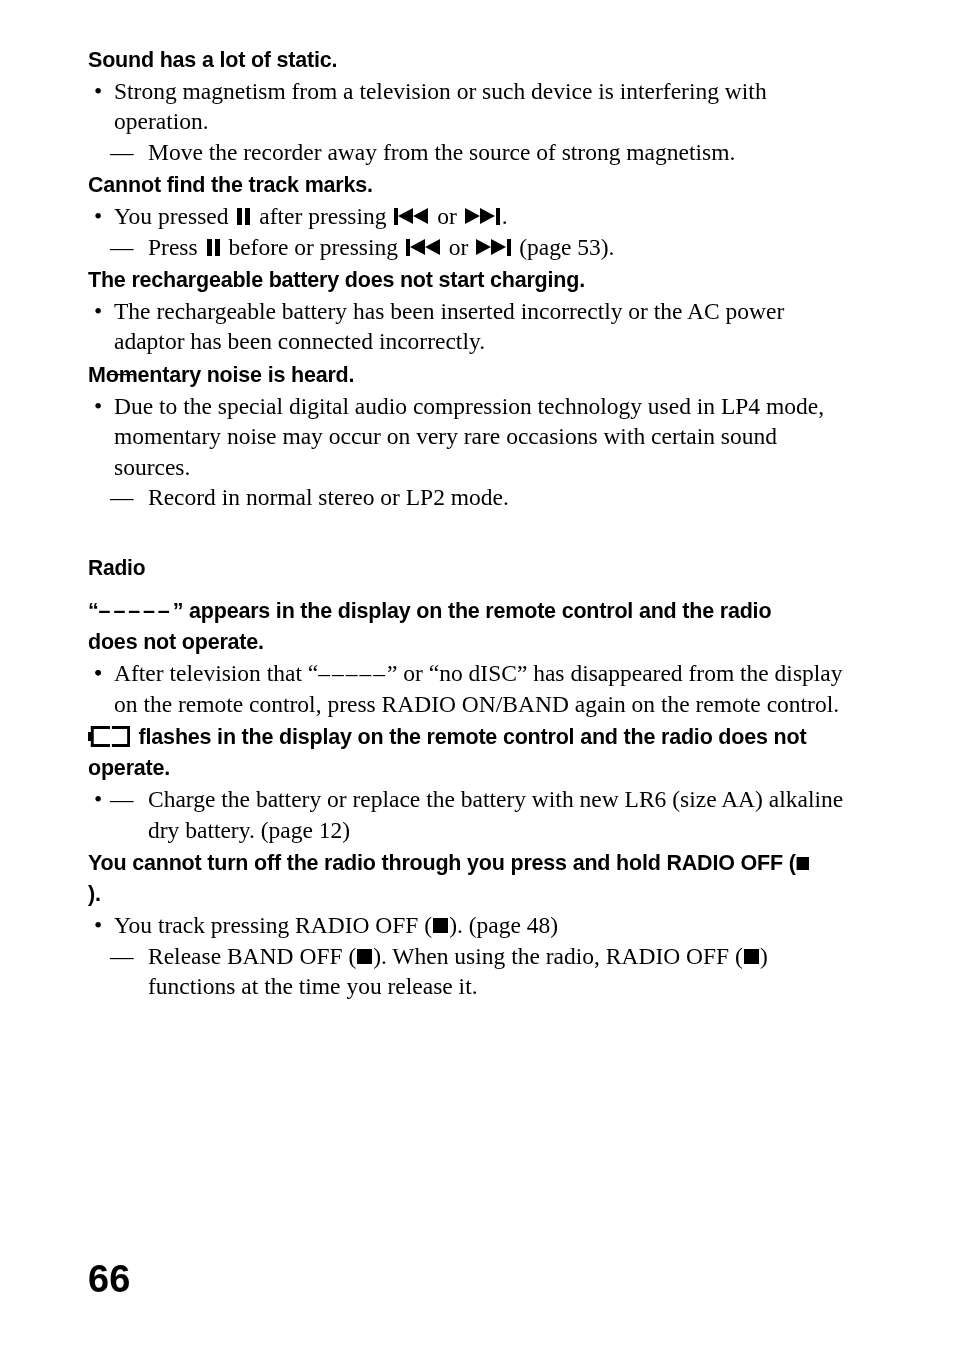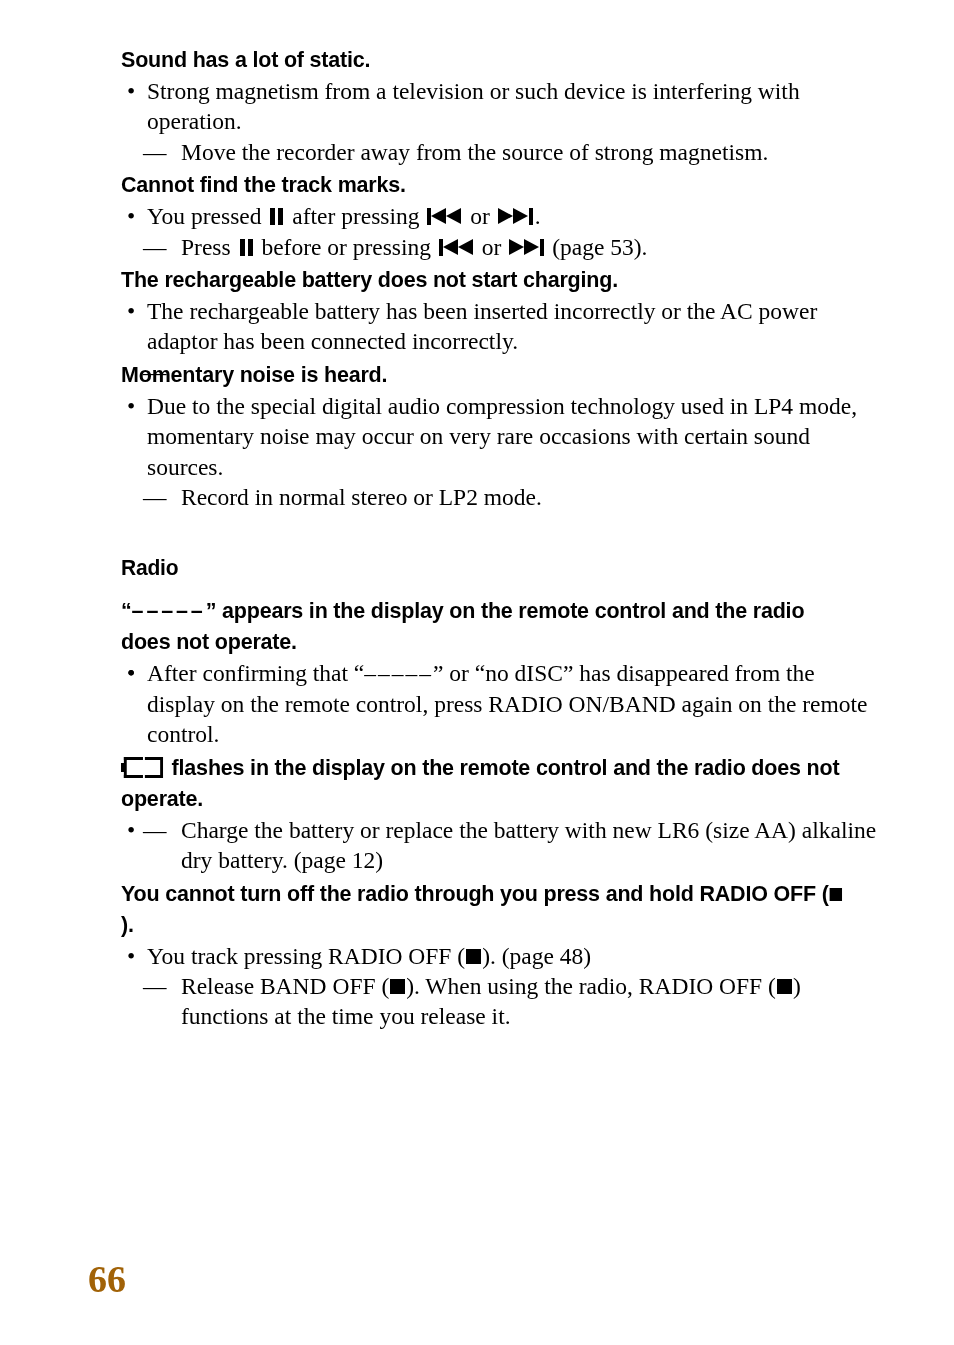--- a/index.html
+++ b/index.html
@@ -12,21 +12,20 @@
     width: 954px;
     height: 1345px;
     background: #ffffff;
     overflow: hidden;
   }
   .content {
     position: absolute;
     left: 88px;
     top: 44px;
     width: 760px;
-    margin-left: 33px;
   }
 
   
   .heading {
     font-family: "Liberation Sans", sans-serif;
     font-weight: bold;
     font-size: 22.5px;
     line-height: 31px;
     color: #000;
     letter-spacing: -0.2px;
@@ -207,25 +206,25 @@
   .dashrun-serif {
     font-family: "Liberation Serif", serif;
     letter-spacing: 2px;
   }
 
   
   .page-number {
     position: absolute;
     left: 88px;
     top: 1258px;
-    font-family: Liberation Serif, serif;
+    font-family: Liberation Sans, sans-serif;
     font-weight: bold;
     font-size: 38px;
     line-height: 42px;
-    color: #a16207;
+    color: #000000;
   }
 </style>
 </head>
 <body>
 
 <div class="page">
   <div class="content">
 
     <div class="heading">Sound has a lot of static.</div>
 
@@ -290,21 +289,21 @@
     <div class="heading">
       <span>“</span><span class="dashrun-bold">–––––</span><span>”</span>
       <span>appears in the display on the remote control and the radio does not operate.</span>
     </div>
 
     <p class="body-text bullet-item">
       <span class="dot">•</span>
     </p>
 
     <p class="body-text bullet-item">
-      <span class="dot">•</span><span>After confirming that “</span><span class="dashrun-serif">–––––</span><span>” or “no dISC” has disappeared from the display on the remote control, press RADIO ON/BAND again on the remote control.</span>
+      <span class="dot">•</span><span>After television that “</span><span class="dashrun-serif">–––––</span><span>” or “no dISC” has disappeared from the display on the remote control, press RADIO ON/BAND again on the remote control.</span>
     </p>
 
     <div class="heading spaced-top">
       <span class="glyph g-battery"><span class="nub"></span><span class="seg s1"></span><span class="seg s2"></span></span><span>flashes in the display on the remote control and the radio does not operate.</span>
     </div>
 
     <p class="body-text bullet-item">
       <span class="dot">•</span>
     </p>
 

